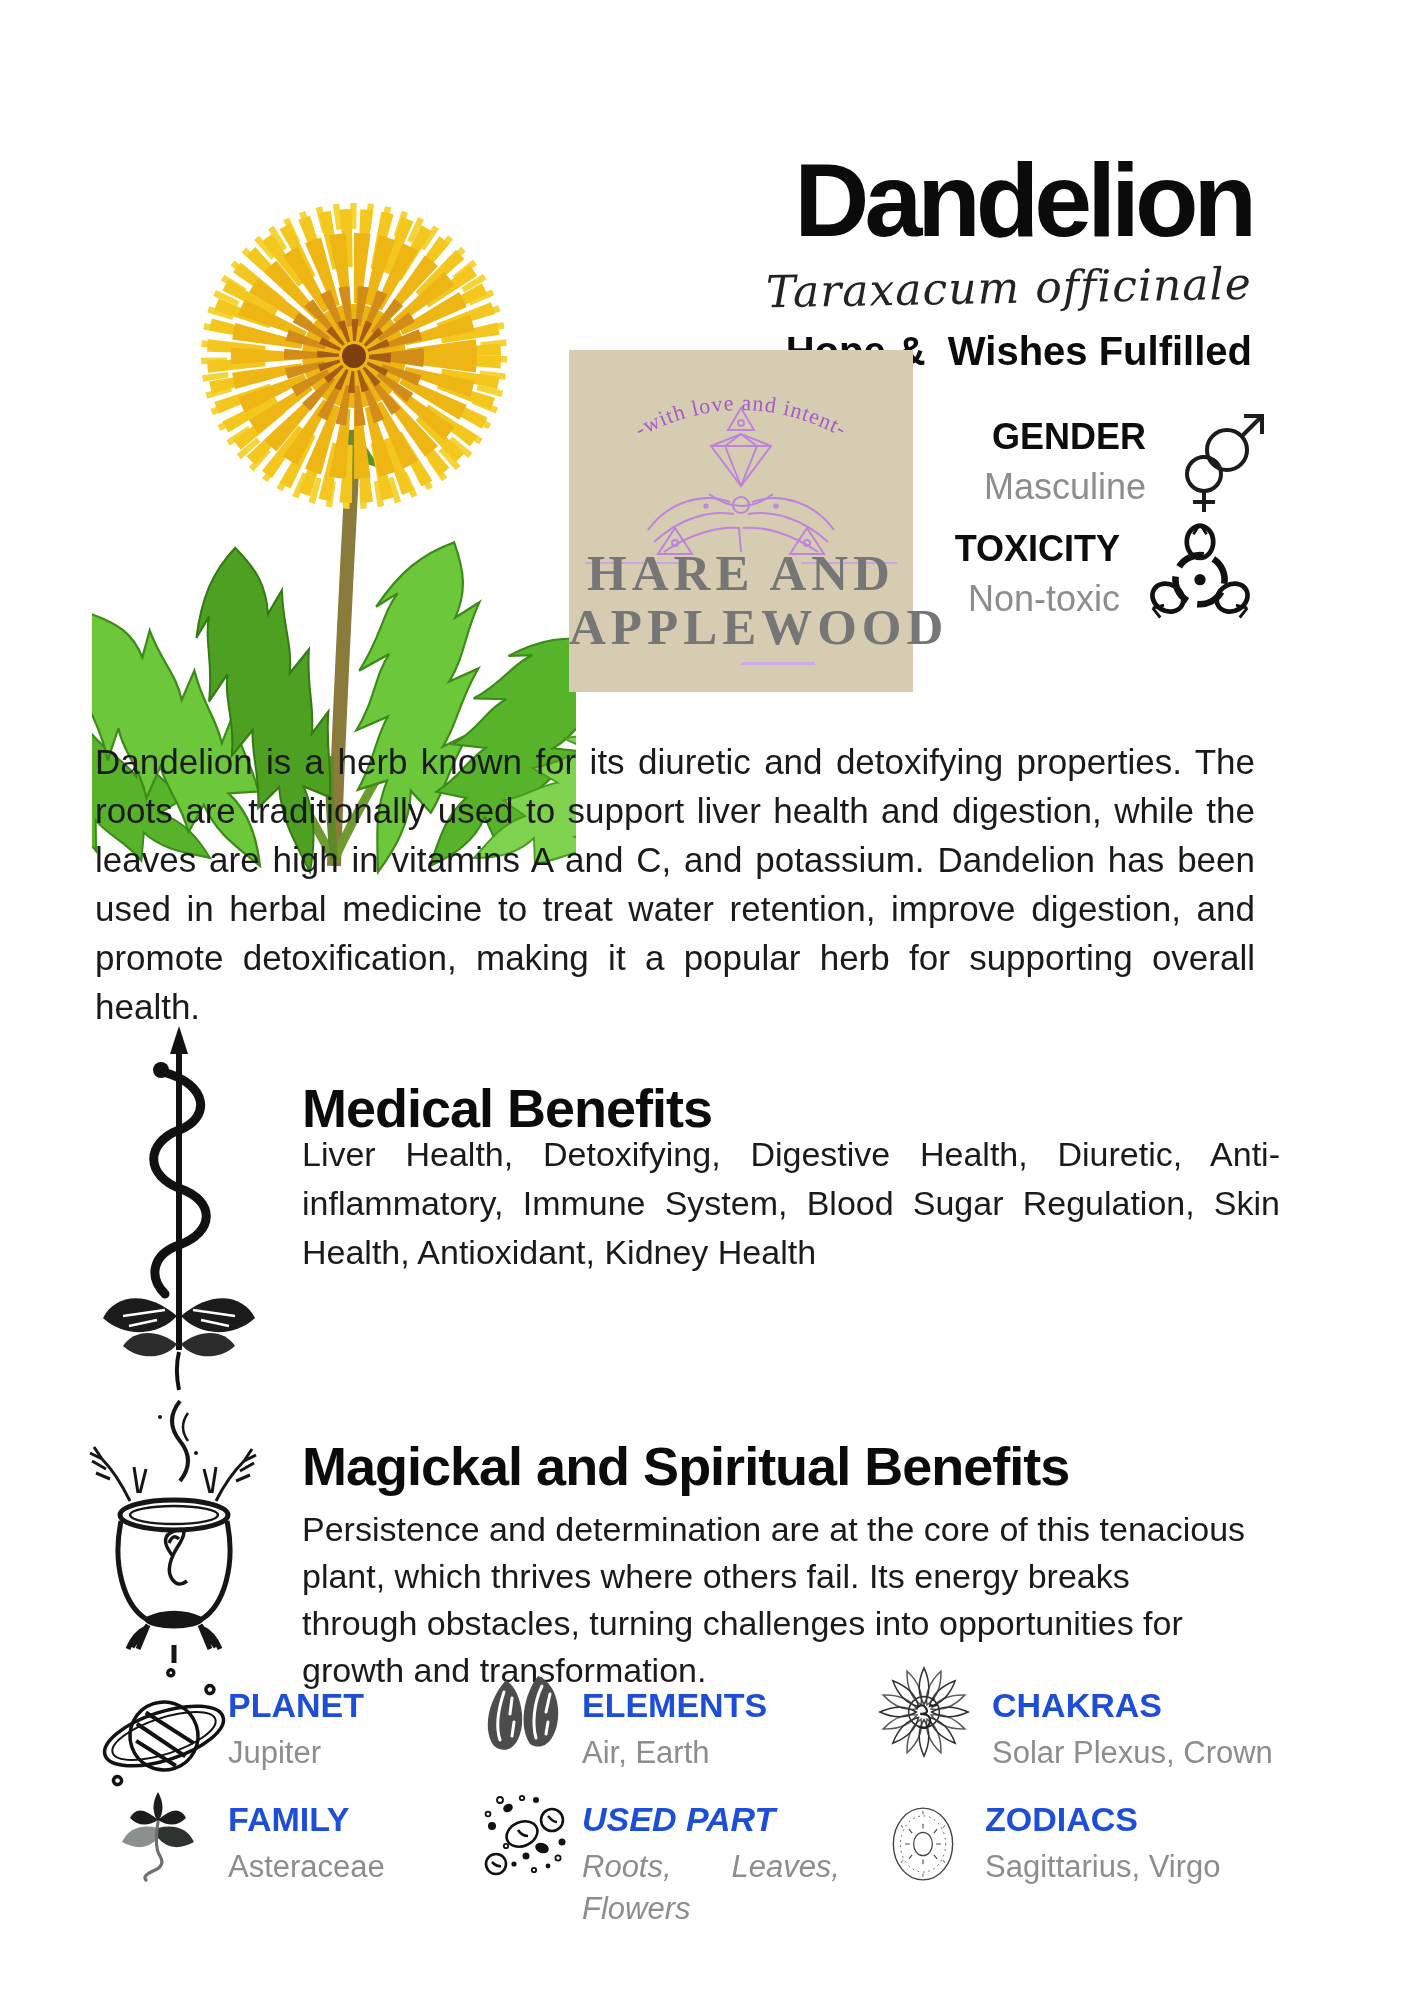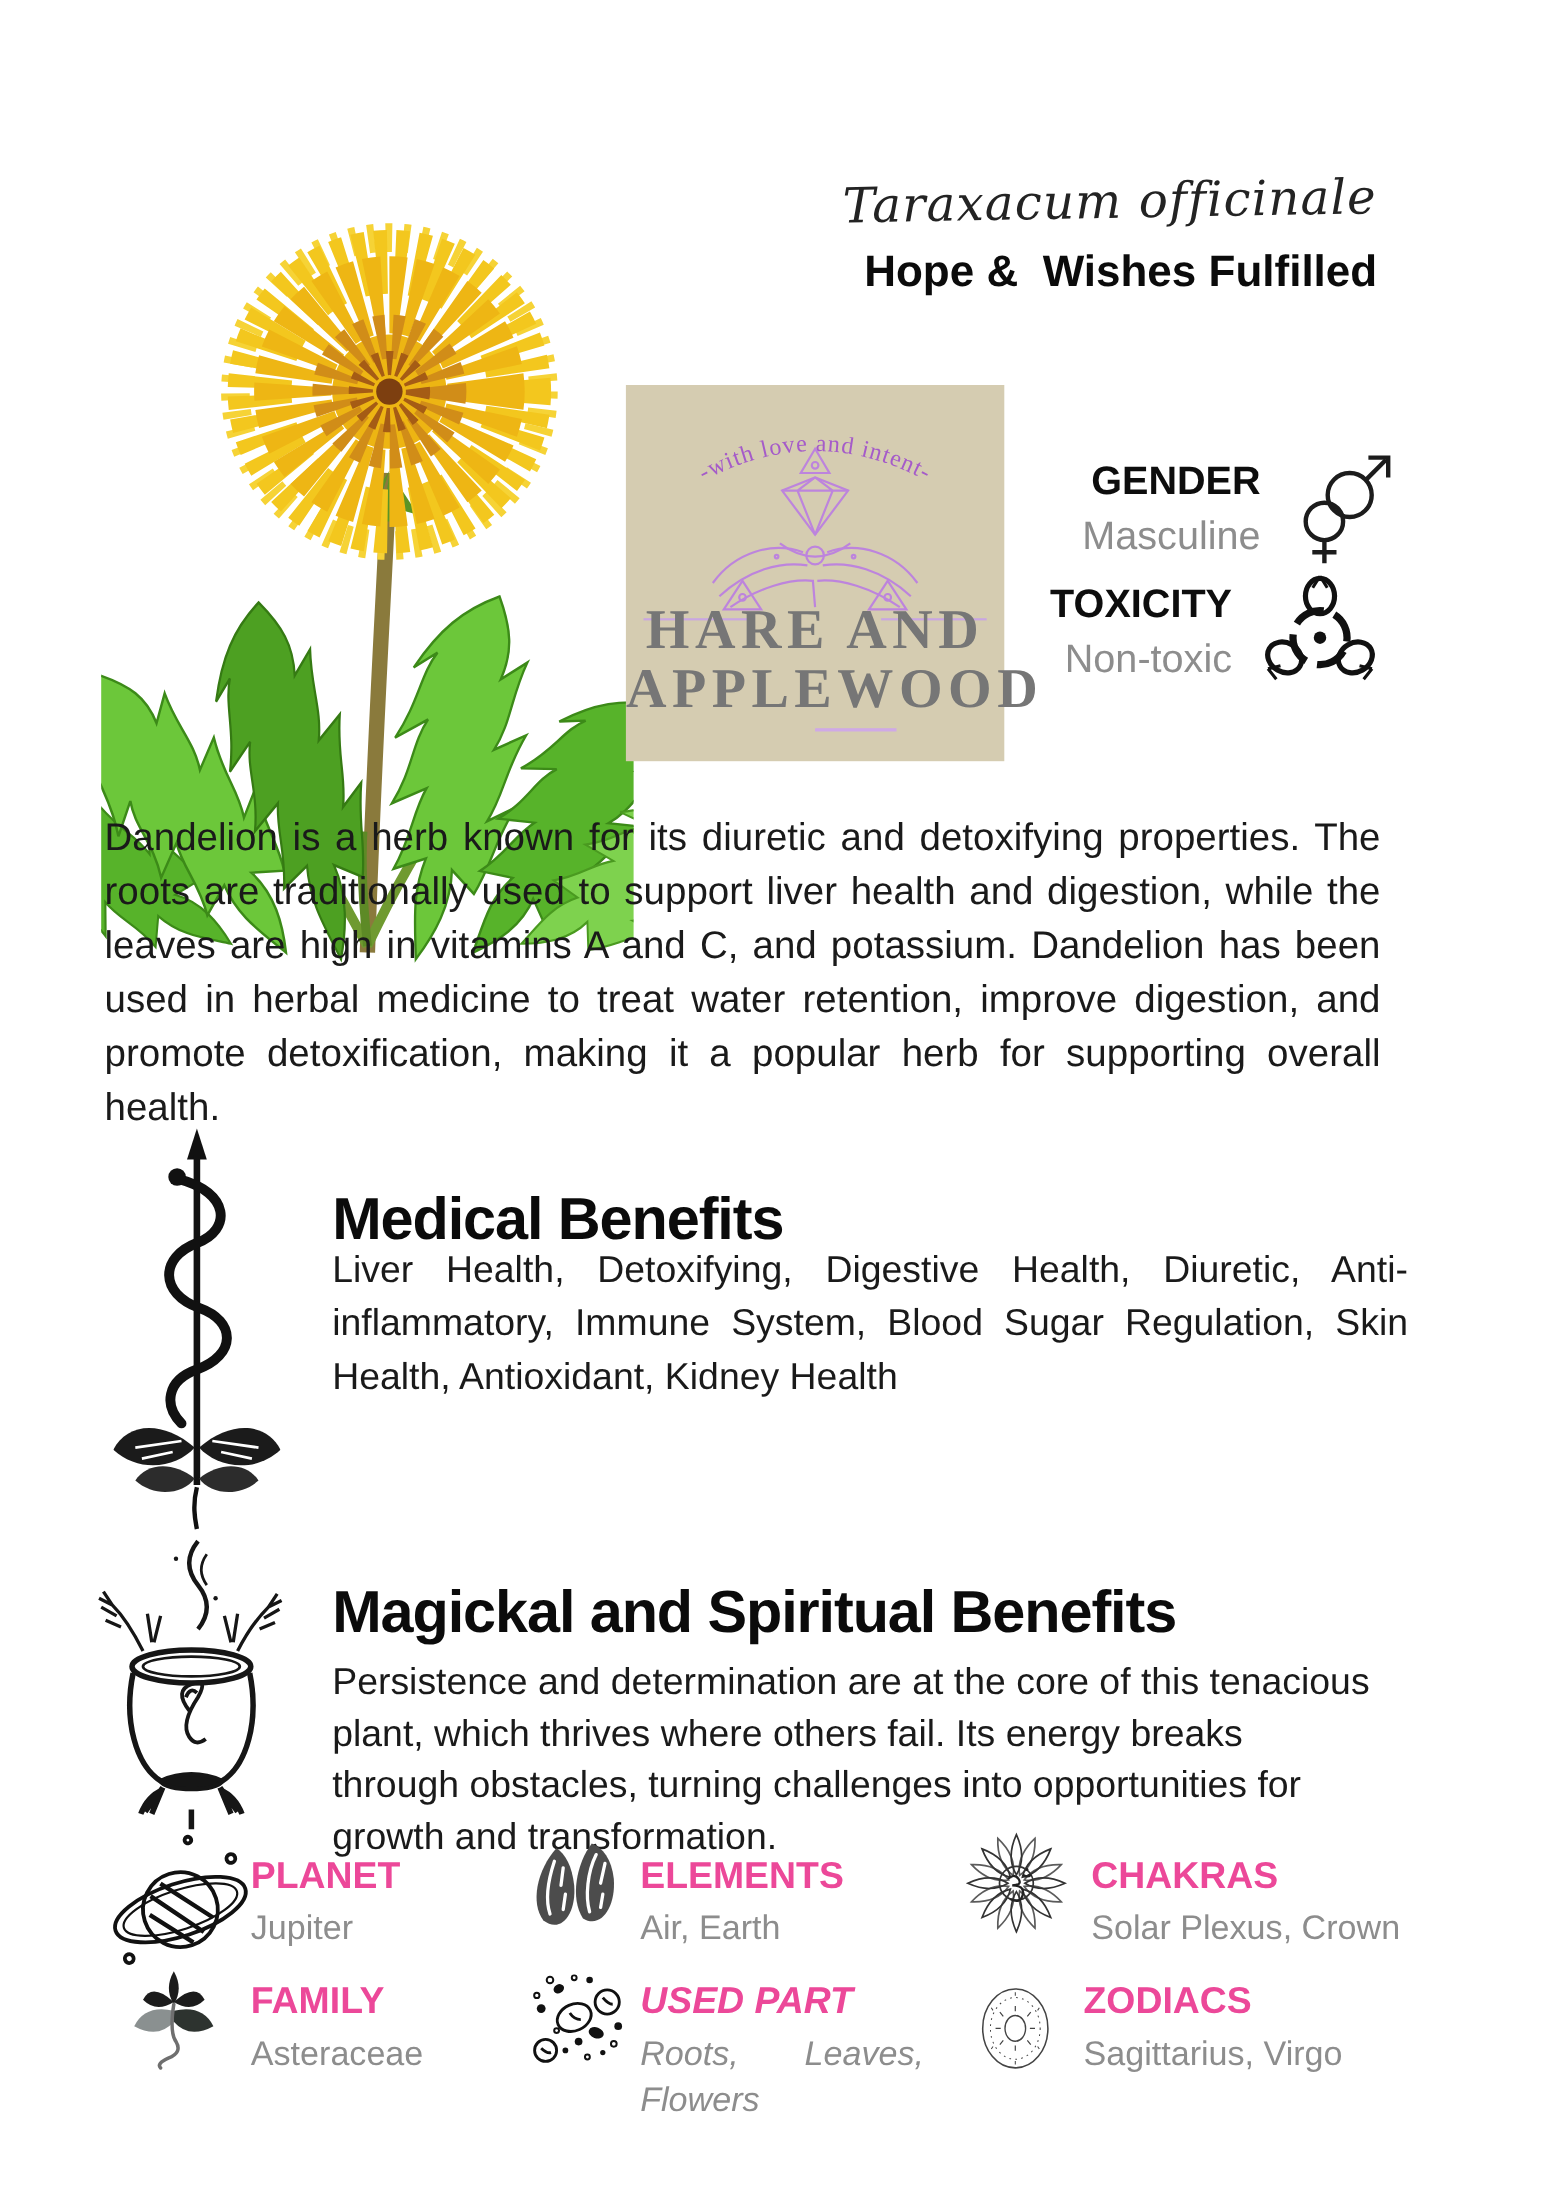--- a/index.html
+++ b/index.html
@@ -45,34 +45,35 @@
   .sec-heading{position:absolute;font-size:54px;font-weight:700;letter-spacing:-1px;color:#0b0b0b;}
   #medical-heading{left:302px;top:1032px;}
   .sec-body{position:absolute;font-size:34px;line-height:49px;color:#1a1a1a;}
   #medical-body{left:302px;top:1118px;width:978px;text-align:justify;margin-top:12px;}
   #magickal-heading{left:302px;top:1390px;}
   #magickal-body{left:302px;top:1472px;width:945px;line-height:47px;}
   #medical-icon{position:absolute;left:103px;top:1022px;width:152px;height:372px;}
   #magickal-icon{position:absolute;left:68px;top:1393px;width:212px;height:278px;}
 
   
-  .cell-text .g-label{font-size:34px;font-weight:700;color:#ec4899;}
+  .cell-text .g-label{font-size:34px;font-weight:700;color:#1d4ed8;}
   .cell-text .g-value{font-size:31px;color:#8d8d8d;margin-top:7px;line-height:42px;}
   .cell-text{position:absolute;}
   .g-icon{position:absolute;}
   #used-part-value{width:258px;text-align:justify;}
 
   svg{display:block;}
 </style>
 </head>
 <body>
 
 <div class="page">
 
   <div class="header">
+    <h1 class="title">Dandelion</h1>
     <div class="latin">Taraxacum officinale</div>
     <div class="motto">Hope &amp;  Wishes Fulfilled</div>
   </div>
 
   <div class="flower-wrap">
     <svg width="484" height="784" viewBox="0 0 484 784">
       <defs>
         <path id="dleaf" d="M0,0 C-8,-28 -16,-48 -11,-76 L-36,-63 C-27,-90 -31,-107 -24,-128 L-50,-111 C-39,-140 -45,-158 -36,-179 L-60,-160 C-47,-191 -51,-211 -41,-230 L-58,-215 C-44,-247 -28,-266 0,-282 C16,-260 22,-244 17,-221 L36,-238 C29,-209 34,-191 25,-168 L49,-184 C38,-153 42,-137 33,-114 L54,-129 C43,-99 45,-82 36,-58 L13,-72 C19,-46 11,-22 0,0 Z"></path>
       </defs>
 

